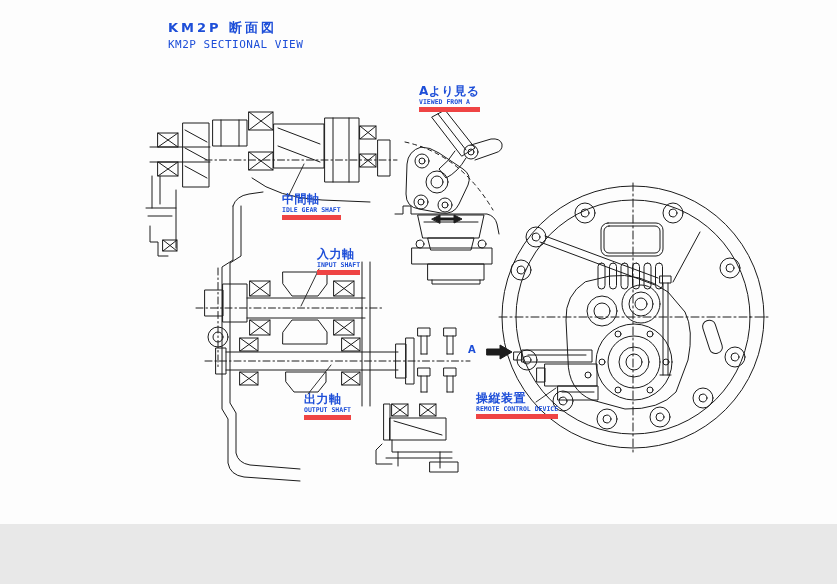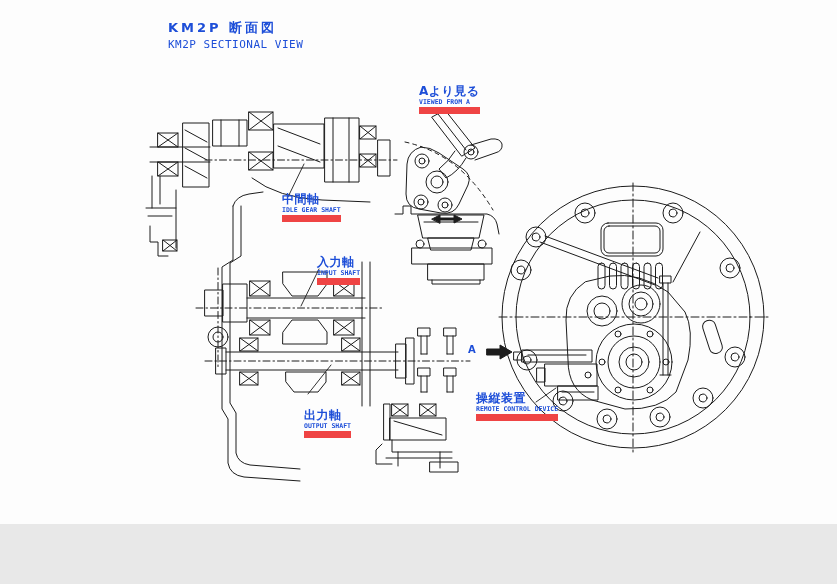--- a/index.html
+++ b/index.html
@@ -3,21 +3,21 @@
 <meta charset="utf-8">
 <style>
   html,body{margin:0;padding:0;background:#e8e8e8;}
   .page{
     position:relative;width:837px;height:524px;background:#fdfdfd;
     overflow:hidden;font-family:"DejaVu Sans Mono","Liberation Mono",monospace;color:#1d4ed8;
   }
   svg{position:absolute;left:0;top:0;}
   .lbl{position:absolute;white-space:nowrap;line-height:1.15;}
   .lbl .jp{display:block;font-size:12px;font-weight:bold;letter-spacing:.5px;font-family:"DejaVu Sans",sans-serif;}
-  .lbl .en{display:block;font-size:6.5px;font-weight:bold;border-bottom:7px solid #ef4444;padding-bottom:1px;}
+  .lbl .en{display:block;font-size:6.5px;font-weight:bold;border-bottom:5px solid #ef4444;padding-bottom:1px;}
   .title{position:absolute;left:168px;top:19px;}
   .title .jp{display:block;font-size:13px;font-weight:bold;letter-spacing:3px;font-family:"DejaVu Sans",sans-serif;}
   .title .en{display:block;font-size:11px;font-weight:normal;letter-spacing:.5px;margin-top:1px;}
   .a-letter{position:absolute;left:468px;top:344px;font-size:10px;font-weight:bold;font-family:"DejaVu Sans",sans-serif;}
   .artifact{position:absolute;}
 </style>
 </head>
 <body>
 
 <div class="page">
@@ -223,26 +223,26 @@
 <div class="lbl" style="left:419px;top:85px;">
   <span class="jp">Aより見る</span>
   <span class="en">VIEWED FROM A</span>
 </div>
 
 <div class="lbl" style="left:282px;top:193px;">
   <span class="jp">中間軸</span>
   <span class="en">IDLE GEAR SHAFT</span>
 </div>
 
-<div class="lbl" style="left:317px;top:256px;">
+<div class="lbl" style="left:317px;top:248px;">
   <span class="jp">入力軸</span>
   <span class="en">INPUT SHAFT</span>
 </div>
 
-<div class="lbl" style="left:304px;top:393px;margin-top:16px;">
+<div class="lbl" style="left:304px;top:393px;">
   <span class="jp">出力軸</span>
   <span class="en">OUTPUT SHAFT</span>
 </div>
 
 <div class="lbl" style="left:454px;top:392px;margin-left:22px;">
   <span class="jp">操縦装置</span>
   <span class="en">REMOTE CONTROL DEVICE</span>
 </div>
 
 <div class="a-letter">A</div>

